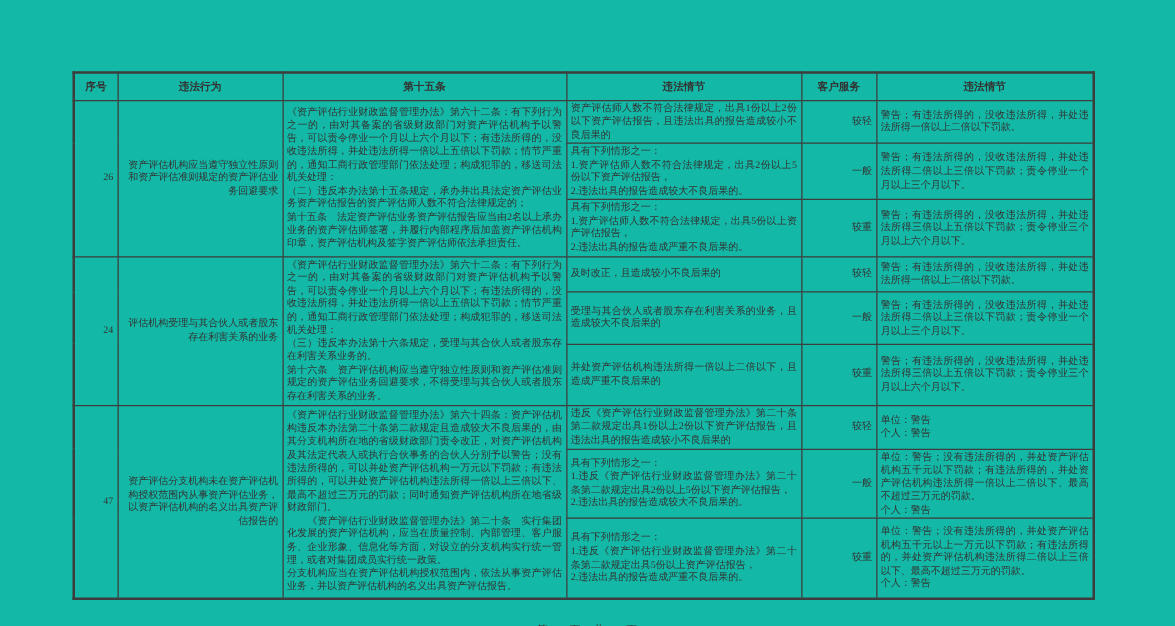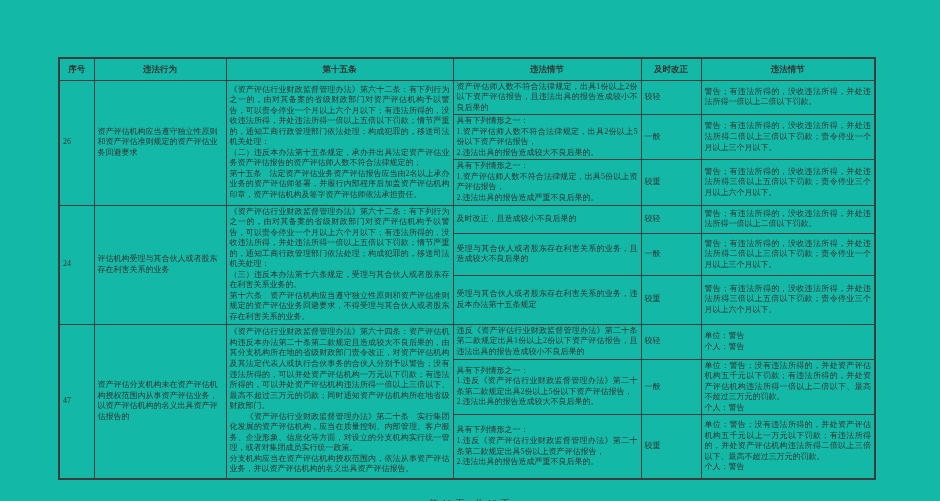--- a/index.html
+++ b/index.html
@@ -32,21 +32,21 @@
     overflow: hidden;
   }
   table.penalty th {
     font-weight: bold;
     text-align: center;
     vertical-align: middle;
     font-size: 8.5px;
     padding: 3px 2px;
   }
   td.center {
-    text-align: left;
+    text-align: right;
     vertical-align: middle;
   }
   td.text {
     text-align: justify;
     vertical-align: middle;
     white-space: pre-line;
     margin-left: 25px;
   }
   .footer {
     position: absolute;
@@ -72,21 +72,21 @@
       <col style="width:188px">
       <col style="width:60px">
       <col style="width:174px">
     </colgroup>
     <thead>
       <tr style="height:22px">
         <th>序号</th>
         <th>违法行为</th>
         <th>第十五条</th>
         <th>违法情节</th>
-        <th>及时改正</th>
+        <th>客户服务</th>
         <th>违法情节</th>
       </tr>
     </thead>
     <tbody>
 
       <tr style="height:31px">
         <td class="center" rowspan="3">26</td>
         <td class="center" rowspan="3">资产评估机构应当遵守独立性原则和资产评估准则规定的资产评估业务回避要求</td>
         <td class="text" rowspan="3">《资产评估行业财政监督管理办法》第六十二条：有下列行为之一的，由对其备案的省级财政部门对资产评估机构予以警告，可以责令停业一个月以上六个月以下；有违法所得的，没收违法所得，并处违法所得一倍以上五倍以下罚款；情节严重的，通知工商行政管理部门依法处理；构成犯罪的，移送司法机关处理：
 （二）违反本办法第十五条规定，承办并出具法定资产评估业务资产评估报告的资产评估师人数不符合法律规定的；
@@ -119,21 +119,21 @@
         <td class="text">及时改正，且造成较小不良后果的</td>
         <td class="center">较轻</td>
         <td class="text">警告；有违法所得的，没收违法所得，并处违法所得一倍以上二倍以下罚款。</td>
       </tr>
       <tr style="height:33px">
         <td class="text">受理与其合伙人或者股东存在利害关系的业务，且造成较大不良后果的</td>
         <td class="center">一般</td>
         <td class="text">警告；有违法所得的，没收违法所得，并处违法所得二倍以上三倍以下罚款；责令停业一个月以上三个月以下。</td>
       </tr>
       <tr style="height:41px">
-        <td class="text">受理与其合伙人或者股东存在利害关系的业务，违反本办法第十五条规定</td>
+        <td class="text">并处资产评估机构违法所得一倍以上二倍以下，且造成严重不良后果的</td>
         <td class="center">较重</td>
         <td class="text">警告；有违法所得的，没收违法所得，并处违法所得三倍以上五倍以下罚款；责令停业三个月以上六个月以下。</td>
       </tr>
 
       <tr style="height:35px">
         <td class="center" rowspan="3">47</td>
         <td class="center" rowspan="3">资产评估分支机构未在资产评估机构授权范围内从事资产评估业务，以资产评估机构的名义出具资产评估报告的</td>
         <td class="text" rowspan="3">《资产评估行业财政监督管理办法》第六十四条：资产评估机构违反本办法第二十条第二款规定且造成较大不良后果的，由其分支机构所在地的省级财政部门责令改正，对资产评估机构及其法定代表人或执行合伙事务的合伙人分别予以警告；没有违法所得的，可以并处资产评估机构一万元以下罚款；有违法所得的，可以并处资产评估机构违法所得一倍以上三倍以下、最高不超过三万元的罚款；同时通知资产评估机构所在地省级财政部门。
 　　《资产评估行业财政监督管理办法》第二十条　实行集团化发展的资产评估机构，应当在质量控制、内部管理、客户服务、企业形象、信息化等方面，对设立的分支机构实行统一管理，或者对集团成员实行统一政策。
 分支机构应当在资产评估机构授权范围内，依法从事资产评估业务，并以资产评估机构的名义出具资产评估报告。</td>

